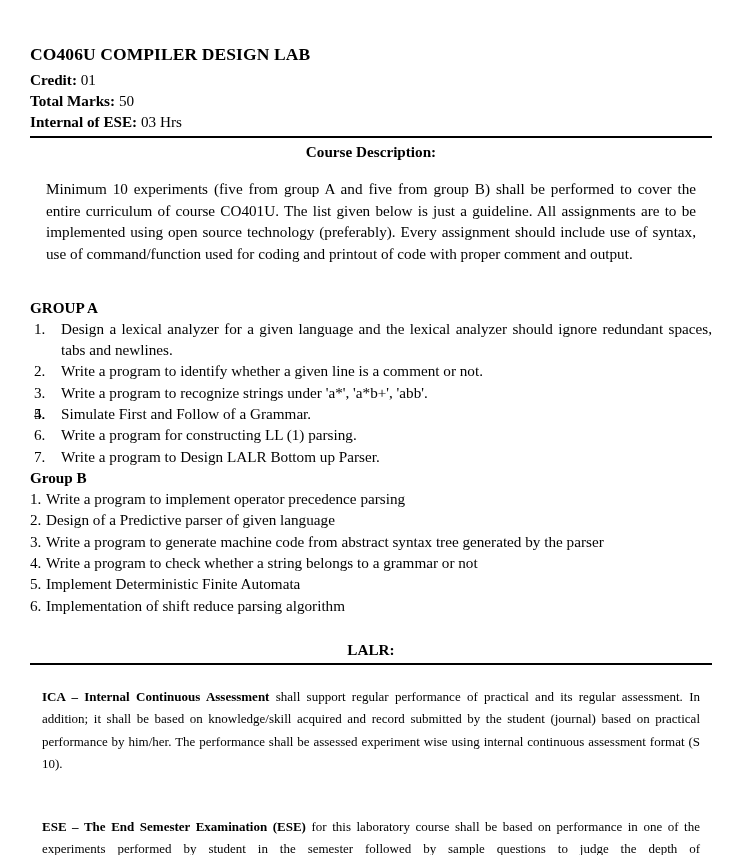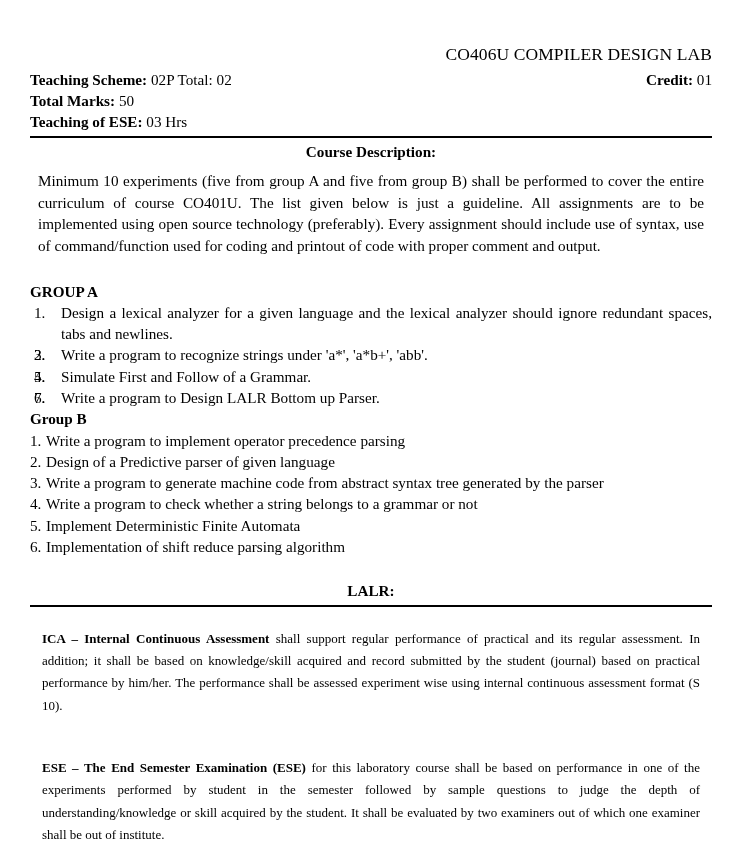--- a/index.html
+++ b/index.html
@@ -24,22 +24,22 @@
   }
   .content {
     position: absolute;
     left: 30px;
     top: 0;
     width: 682px;
   }
 
   
   .doc-title {
-    text-align: right;
-    font-weight: normal;
+    text-align: left;
+    font-weight: bold;
     font-size: 17.5px;
     letter-spacing: 0.1px;
     margin-top: 44px;
     line-height: 1.15;
   }
 
   
   .scheme-block {
     margin-top: 6px;
   }
@@ -81,21 +81,21 @@
     font-weight: bold;
     font-size: 15.2px;
     line-height: 1.4;
   }
 
   
   p.body-para {
     font-size: 15.2px;
     line-height: 1.42;
     text-align: justify;
-    margin: 8px;
+    margin: 16px;
   }
   p.note-para {
     font-size: 13px;
     line-height: 1.72;
     text-align: justify;
     margin: 12px;
   }
   .spacer-sm { height: 9px; }
   .spacer-md { height: 16px; }
   .spacer-lg { height: 20px; }
@@ -147,51 +147,50 @@
 <body>
 
 <div class="page">
   <div class="content">
 
     <div class="doc-title">CO406U COMPILER DESIGN LAB</div>
 
     <div class="scheme-block">
 
       <div class="scheme-row">
-        <div class="scheme-left"><b>Teaching Scheme:</b><span> 02P Total: 02</span></div>
         <div class="scheme-right"><b>Credit:</b><span> 01</span></div>
       </div>
 
       <div class="scheme-row">
         <div class="scheme-right"><b>Total Marks:</b><span> 50</span></div>
       </div>
 
       <div class="scheme-row">
-        <div class="scheme-left"><b>Teaching of ESE:</b><span> 03 Hrs</span></div>
+        <div class="scheme-left"><b>Internal of ESE:</b><span> 03 Hrs</span></div>
         <div class="scheme-right"></div>
       </div>
 
     </div>
 
     <hr class="rule">
 
     <div class="section-head">Course Description:</div>
     <p class="body-para">Minimum 10 experiments (five from group A and five from group B) shall be performed to cover the entire curriculum of course CO401U. The list given below is just a guideline. All assignments are to be implemented using open source technology (preferably). Every assignment should include use of syntax, use of command/function used for coding and printout of code with proper comment and output.</p>
 
     <div class="spacer-md"></div>
 
     <div class="group-head">GROUP A</div>
 
     <ol class="list-a">
       <li><span class="num">1.</span><span>Design a lexical analyzer for a given language and the lexical analyzer should ignore redundant spaces, tabs and newlines.</span></li>
-      <li class="no-justify"><span class="num">2.</span></li>
+      <li class="no-justify"><span class="num">2.</span><span>Write a  program to identify whether a given line is a comment or not.</span></li>
       <li class="no-justify"><span class="num">3.</span><span>Write a  program to recognize strings under 'a*', 'a*b+', 'abb'.</span></li>
       <li class="no-justify"><span class="num">4.</span></li>
       <li class="no-justify"><span class="num">5.</span><span>Simulate First and Follow of a Grammar.</span></li>
-      <li class="no-justify"><span class="num">6.</span></li>
+      <li class="no-justify"><span class="num">6.</span><span>Write a  program for constructing LL (1) parsing.</span></li>
       <li class="no-justify"><span class="num">7.</span><span>Write a program to Design LALR Bottom up Parser.</span></li>
     </ol>
 
     <div class="group-head">Group B</div>
 
     <ol class="list-b">
       <li><span class="num">1.</span><span>Write a  program to implement operator precedence parsing</span></li>
       <li><span class="num">2.</span><span>Design of a Predictive parser of given language</span></li>
       <li><span class="num">3.</span><span>Write a  program to generate machine code from abstract syntax tree generated by the parser</span></li>
       <li><span class="num">4.</span><span>Write a program to check whether a string belongs to a grammar or not</span></li>

